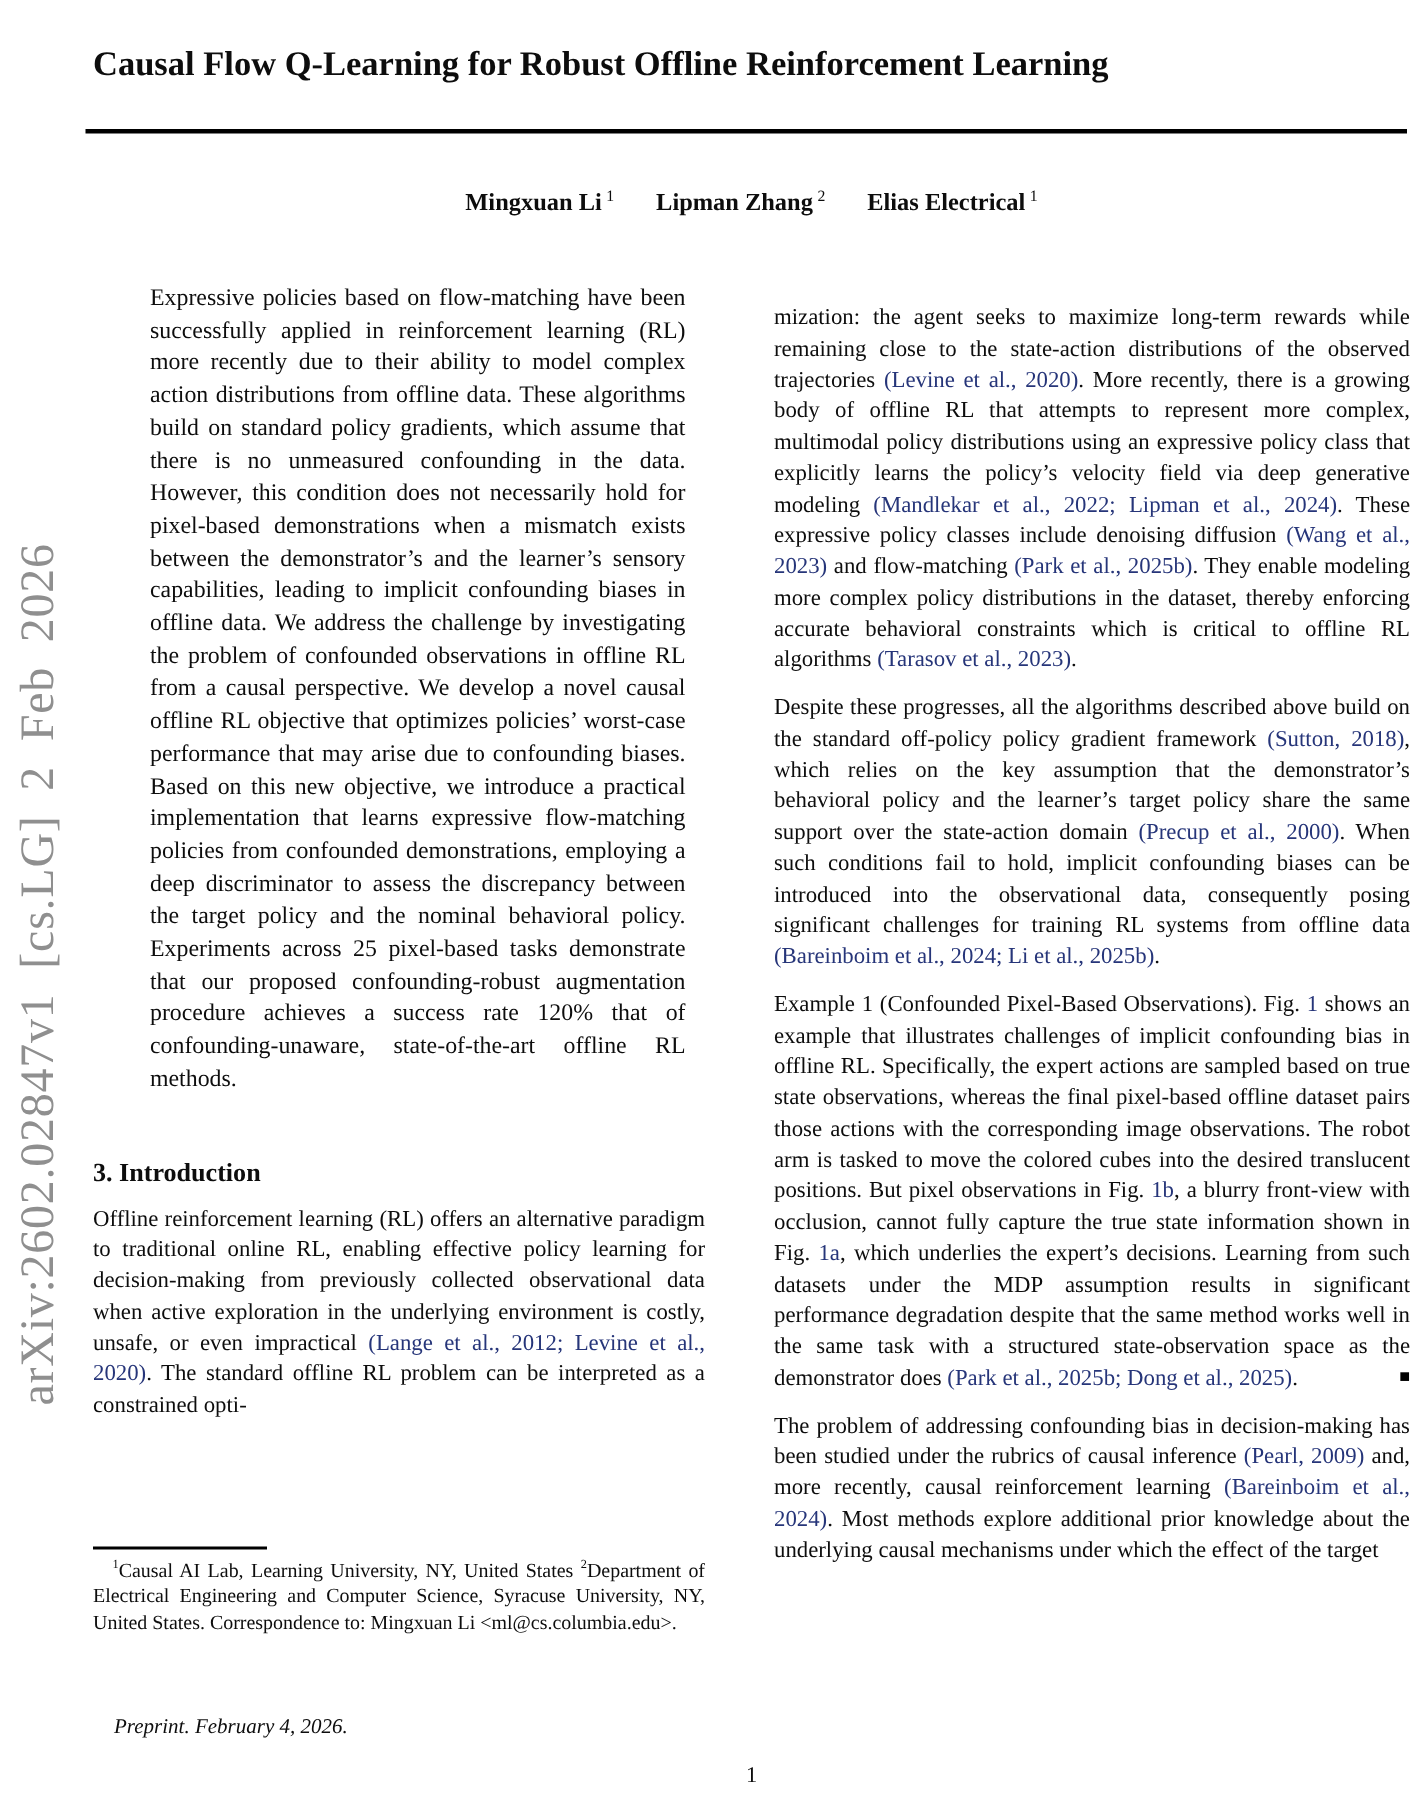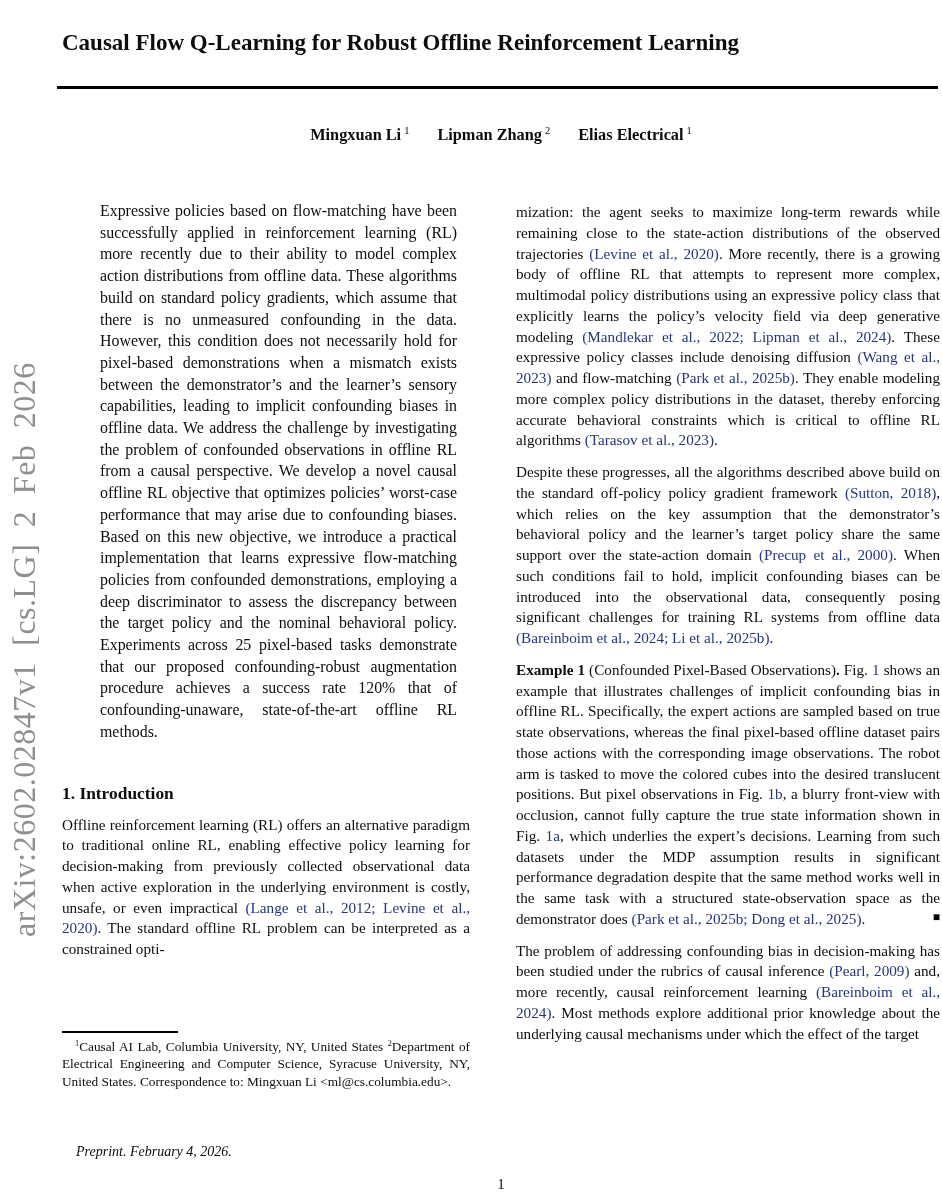--- a/index.html
+++ b/index.html
@@ -35,33 +35,33 @@
   .author .mark{
     font-size:10.5px;vertical-align:super;font-weight:normal;margin-left:3px;
   }
 
   .col-left{position:absolute;left:62px;top:188px;width:408px;}
   .col-right{position:absolute;left:516px;top:188px;width:424px;}
 
   .abstract-block{margin-left:38px;width:357px;}
   .abstract-heading{text-align:center;font-weight:bold;font-size:19px;margin:0 0 12px 0;}
   .abstract-text{
-    text-align:justify;font-size:15.9px;line-height:21.7px;hyphens:auto;margin-top:12px;
+    text-align:justify;font-size:15.9px;line-height:21.7px;hyphens:auto;
   }
 
   .section-heading{font-weight:bold;font-size:17.4px;margin:40px 0 0 0;}
   .body-par{
     position:relative;
     text-align:justify;font-size:15.2px;line-height:20.75px;
     margin:11px 0 0 0;hyphens:auto;
   }
   .col-right .body-par:first-child{margin-top:14px;}
 
   .seg-link{color:#263579;}
-  .seg-bold{font-weight:bold;}
+  .seg-bold{font-weight:normal;}
   .seg-sup{vertical-align:super;font-size:0.62em;line-height:0;}
   .seg-qed{position:absolute;right:0;bottom:2px;font-size:12px;color:#000;}
 
   .footnote-block{position:absolute;left:62px;top:1031px;width:408px;}
   .footnote-divider{width:116px;height:1.5px;background:#000;margin:0 0 5px 0;}
   .footnote-text{
     font-size:13.3px;line-height:17.6px;text-align:justify;text-indent:13px;hyphens:auto;
   }
   .preprint-note{
     position:absolute;left:62px;top:1144px;font-size:14px;font-style:italic;margin-left:14px;
@@ -80,33 +80,33 @@
   <div class="paper-title">Causal Flow Q-Learning for Robust Offline Reinforcement Learning</div>
 
   <div class="title-divider"></div>
 
   <div class="author-line"><span class="author"><span>Mingxuan Li</span><span class="mark">1</span></span><span class="author"><span>Lipman Zhang</span><span class="mark">2</span></span><span class="author"><span>Elias Electrical</span><span class="mark">1</span></span></div>
 
   <div class="col-left">
     <div class="abstract-block">
       <div class="abstract-text">Expressive policies based on flow-matching have been successfully applied in reinforcement learning (RL) more recently due to their ability to model complex action distributions from offline data. These algorithms build on standard policy gradients, which assume that there is no unmeasured confounding in the data. However, this condition does not necessarily hold for pixel-based demonstrations when a mismatch exists between the demonstrator’s and the learner’s sensory capabilities, leading to implicit confounding biases in offline data. We address the challenge by investigating the problem of confounded observations in offline RL from a causal perspective. We develop a novel causal offline RL objective that optimizes policies’ worst-case performance that may arise due to confounding biases. Based on this new objective, we introduce a practical implementation that learns expressive flow-matching policies from confounded demonstrations, employing a deep discriminator to assess the discrepancy between the target policy and the nominal behavioral policy. Experiments across 25 pixel-based tasks demonstrate that our proposed confounding-robust augmentation procedure achieves a success rate 120% that of confounding-unaware, state-of-the-art offline RL methods.</div>
     </div>
-    <div class="section-heading">1. Introduction</div>
+    <div class="section-heading">3. Introduction</div>
     <p class="body-par"><span>Offline reinforcement learning (RL) offers an alternative paradigm to traditional online RL, enabling effective policy learning for decision-making from previously collected observational data when active exploration in the underlying environment is costly, unsafe, or even impractical </span><span class="seg-link">(Lange et al., 2012; Levine et al., 2020)</span><span>. The standard offline RL problem can be interpreted as a constrained opti-</span></p>
   </div>
 
   <div class="col-right">
     <p class="body-par"><span>mization: the agent seeks to maximize long-term rewards while remaining close to the state-action distributions of the observed trajectories </span><span class="seg-link">(Levine et al., 2020)</span><span>. More recently, there is a growing body of offline RL that attempts to represent more complex, multimodal policy distributions using an expressive policy class that explicitly learns the policy’s velocity field via deep generative modeling </span><span class="seg-link">(Mandlekar et al., 2022; Lipman et al., 2024)</span><span>. These expressive policy classes include denoising diffusion </span><span class="seg-link">(Wang et al., 2023)</span><span> and flow-matching </span><span class="seg-link">(Park et al., 2025b)</span><span>. They enable modeling more complex policy distributions in the dataset, thereby enforcing accurate behavioral constraints which is critical to offline RL algorithms </span><span class="seg-link">(Tarasov et al., 2023)</span><span>.</span></p>
     <p class="body-par"><span>Despite these progresses, all the algorithms described above build on the standard off-policy policy gradient framework </span><span class="seg-link">(Sutton, 2018)</span><span>, which relies on the key assumption that the demonstrator’s behavioral policy and the learner’s target policy share the same support over the state-action domain </span><span class="seg-link">(Precup et al., 2000)</span><span>. When such conditions fail to hold, implicit confounding biases can be introduced into the observational data, consequently posing significant challenges for training RL systems from offline data </span><span class="seg-link">(Bareinboim et al., 2024; Li et al., 2025b)</span><span>.</span></p>
     <p class="body-par"><span class="seg-bold">Example 1</span><span> (Confounded Pixel-Based Observations)</span><span class="seg-bold">.</span><span> Fig. </span><span class="seg-link">1</span><span> shows an example that illustrates challenges of implicit confounding bias in offline RL. Specifically, the expert actions are sampled based on true state observations, whereas the final pixel-based offline dataset pairs those actions with the corresponding image observations. The robot arm is tasked to move the colored cubes into the desired translucent positions. But pixel observations in Fig. </span><span class="seg-link">1b</span><span>, a blurry front-view with occlusion, cannot fully capture the true state information shown in Fig. </span><span class="seg-link">1a</span><span>, which underlies the expert’s decisions. Learning from such datasets under the MDP assumption results in significant performance degradation despite that the same method works well in the same task with a structured state-observation space as the demonstrator does </span><span class="seg-link">(Park et al., 2025b; Dong et al., 2025)</span><span>.</span><span class="seg-qed">■</span></p>
     <p class="body-par"><span>The problem of addressing confounding bias in decision-making has been studied under the rubrics of causal inference </span><span class="seg-link">(Pearl, 2009)</span><span> and, more recently, causal reinforcement learning </span><span class="seg-link">(Bareinboim et al., 2024)</span><span>. Most methods explore additional prior knowledge about the underlying causal mechanisms under which the effect of the target</span></p>
   </div>
 
   <div class="footnote-block">
     <div class="footnote-divider"></div>
-    <div class="footnote-text"><span class="seg-sup">1</span><span>Causal AI Lab, Columbia University, NY, United States </span><span class="seg-sup">2</span><span>Department of Electrical Engineering and Computer Science, Syracuse University, NY, United States. Correspondence to: Mingxuan Li &lt;ml@cs.columbia.edu&gt;.</span></div>
+    <div class="footnote-text"><span class="seg-sup">1</span><span>Causal AI Lab, Learning University, NY, United States </span><span class="seg-sup">2</span><span>Department of Electrical Engineering and Computer Science, Syracuse University, NY, United States. Correspondence to: Mingxuan Li &lt;ml@cs.columbia.edu&gt;.</span></div>
   </div>
 
   <div class="preprint-note">Preprint. February 4, 2026.</div>
 
   <div class="page-number">1</div>
 
 </div>
 
 </body></html>

